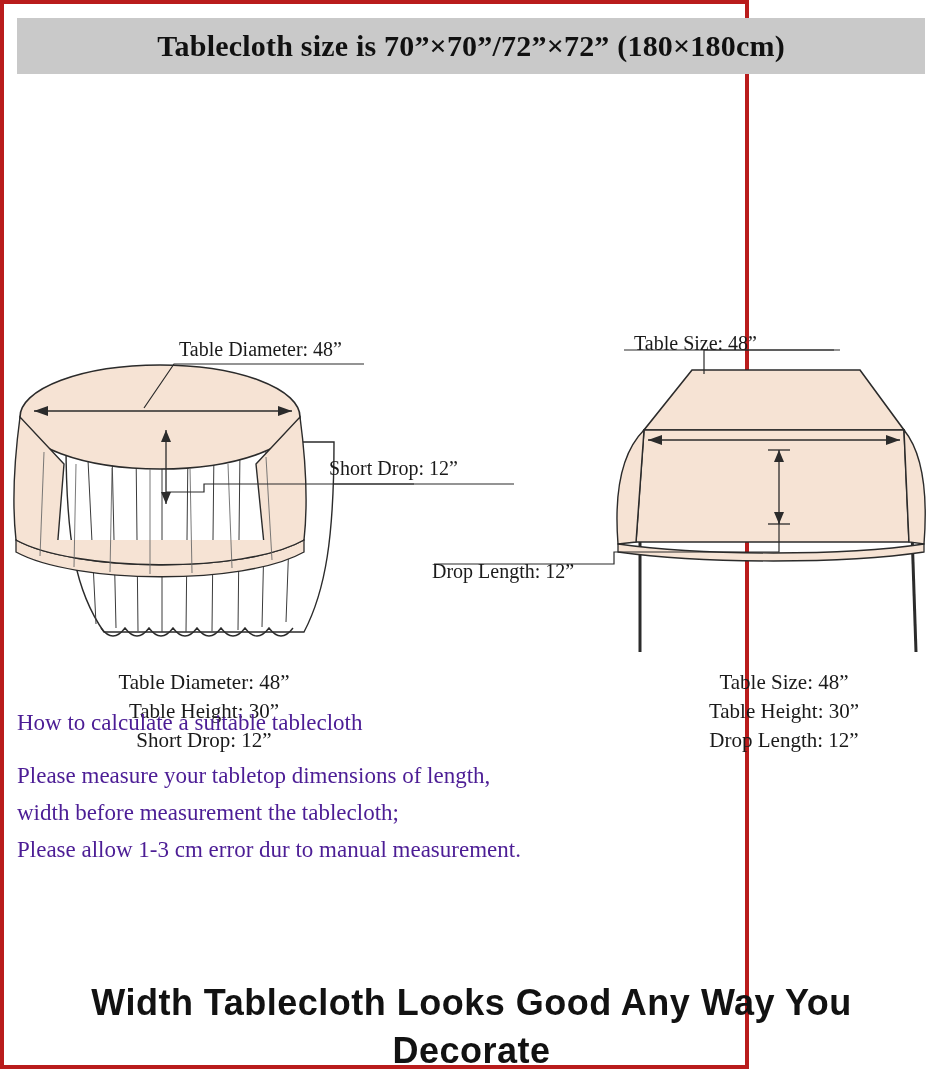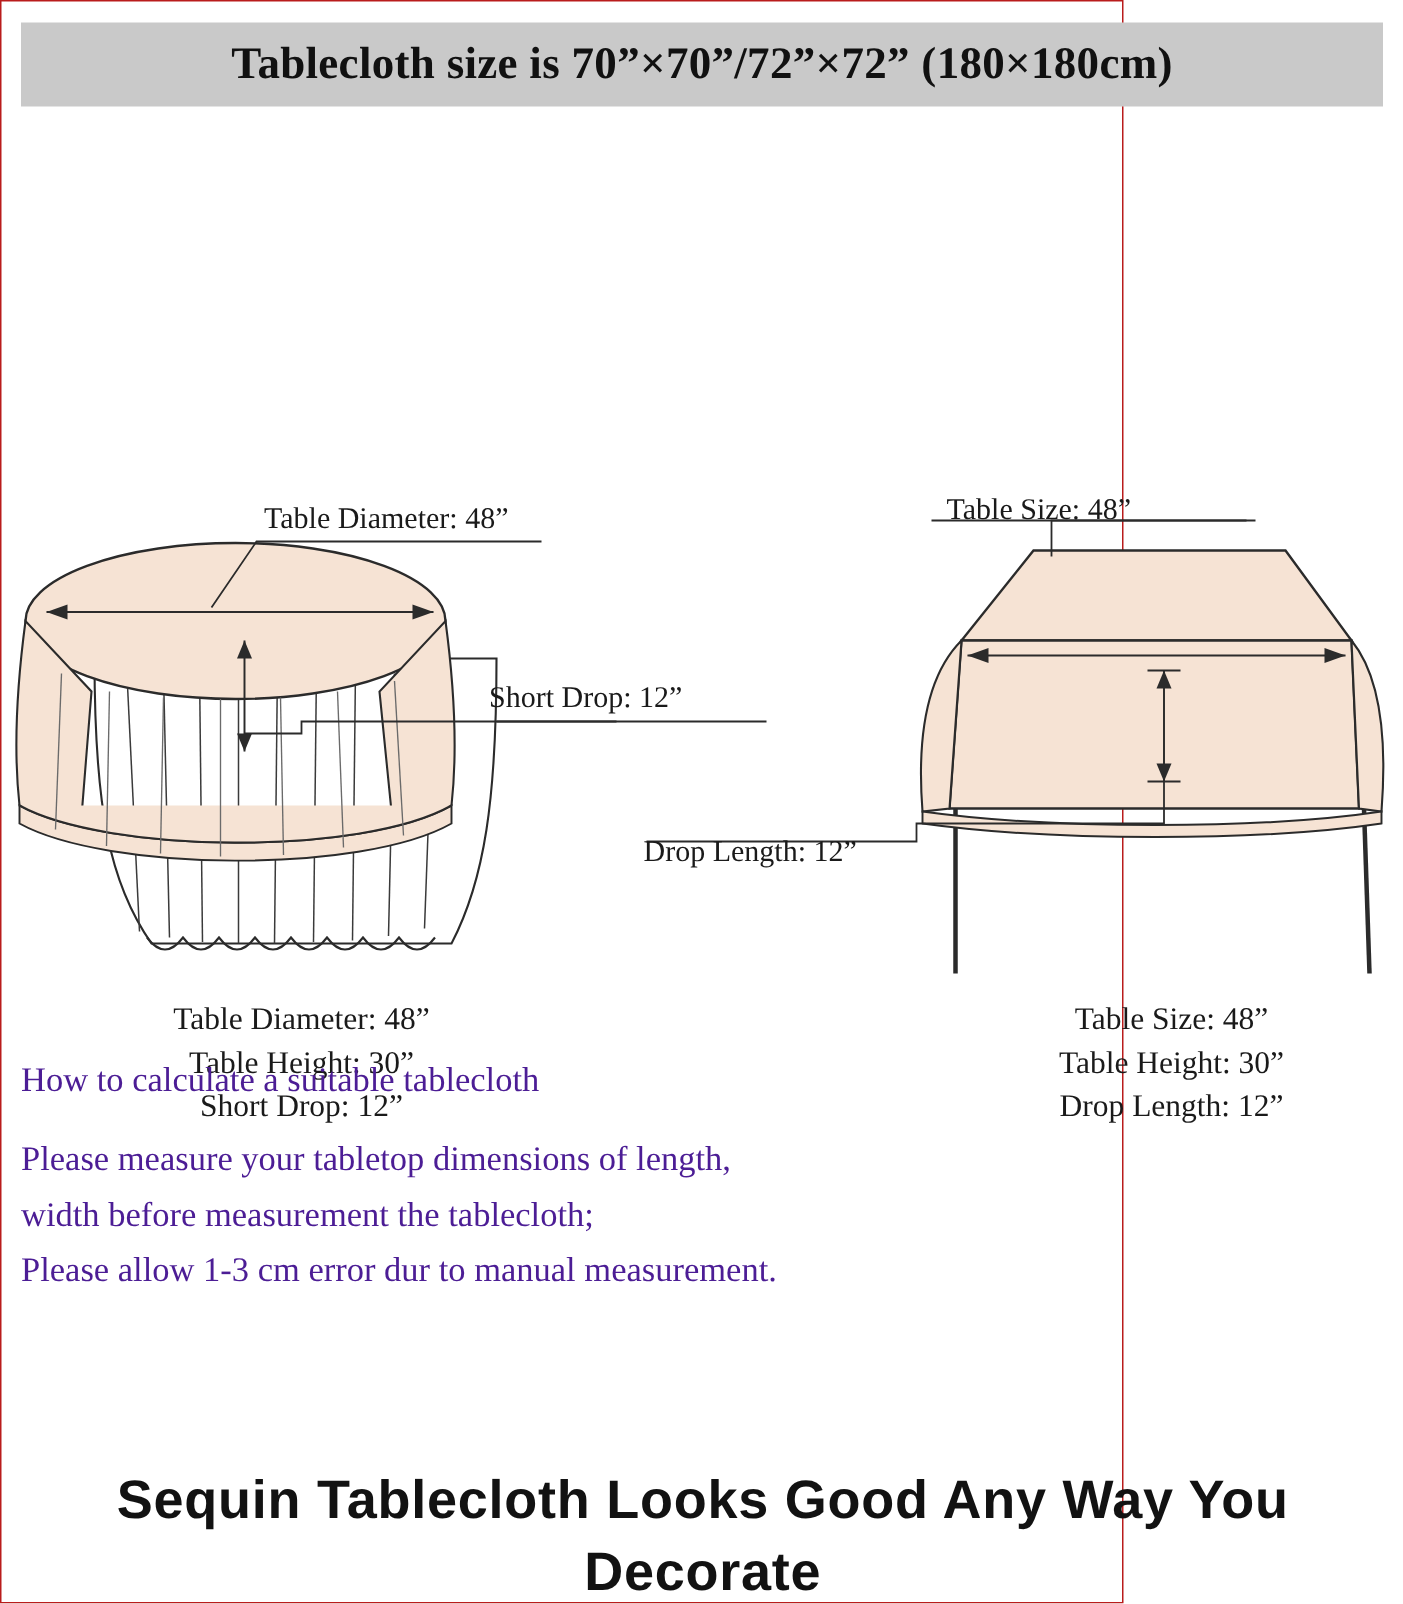--- a/index.html
+++ b/index.html
@@ -13,21 +13,21 @@
     font-family: "Liberation Serif", serif;
     color: #1a1a1a;
     overflow: hidden;
     position: relative;
   }
   .page {
     position: relative;
     width: 749px;
     height: 1069px;
     box-sizing: border-box;
-    border: 1px solid #b91c1c;
+    border: 4px solid #b91c1c;
   }
 
   
   .banner {
     position: absolute;
     left: 13px;
     top: 14px;
     width: 908px;
     height: 56px;
     background: #c9c9c9;
@@ -222,17 +222,17 @@
 
   <div class="body-text">
     <div class="line">How to calculate a suitable tablecloth</div>
     <div class="gap"></div>
     <div class="line">Please measure your tabletop dimensions of length,</div>
     <div class="line">width before measurement the tablecloth;</div>
     <div class="line">Please allow 1-3 cm error dur to manual measurement.</div>
   </div>
 
   <div class="footer-head">
-    <div>Sequin Tablecloth Looks Good Any Way You</div>
+    <div>Width Tablecloth Looks Good Any Way You</div>
     <div>Decorate</div>
   </div>
 
 </div>
 
 </body></html>

